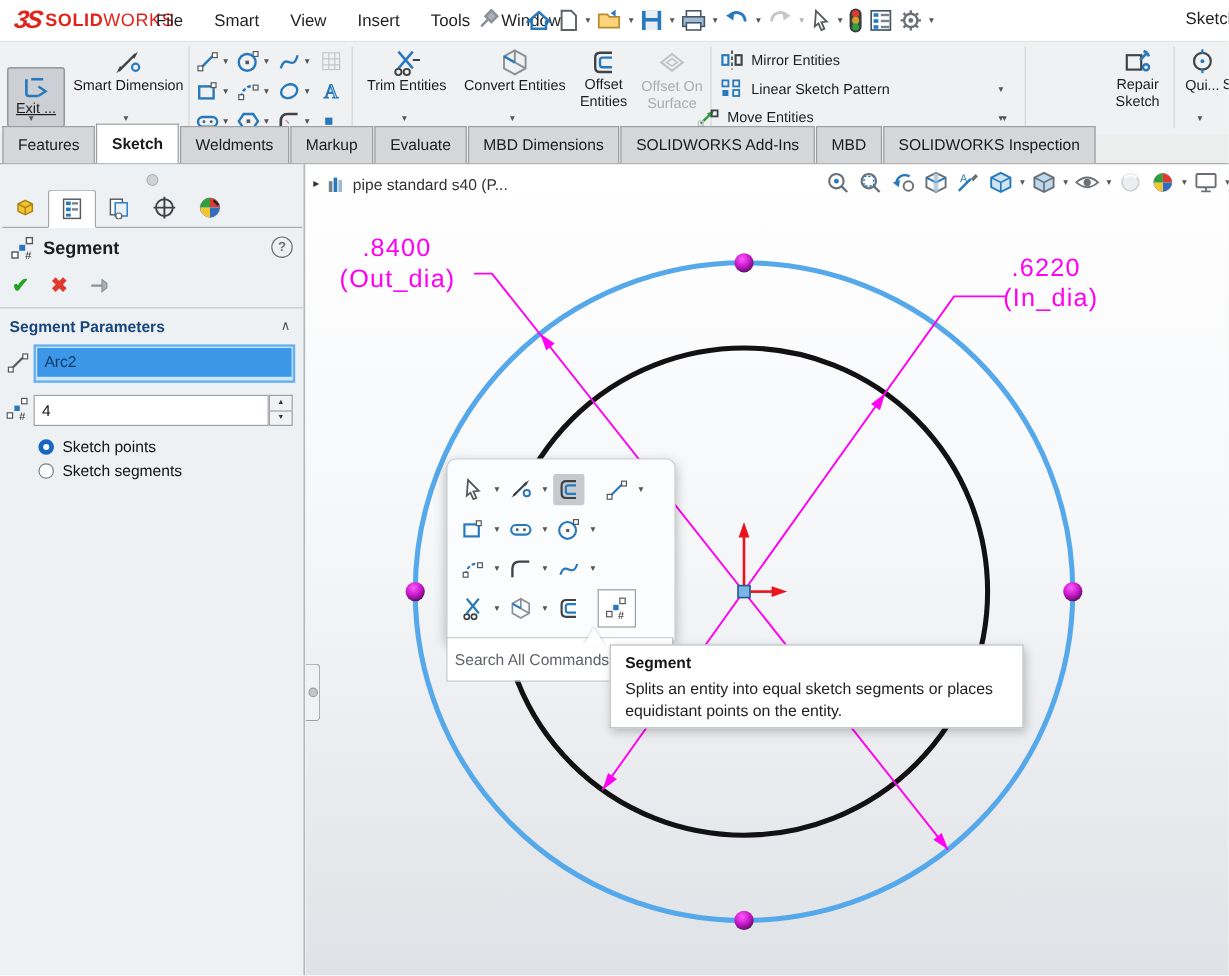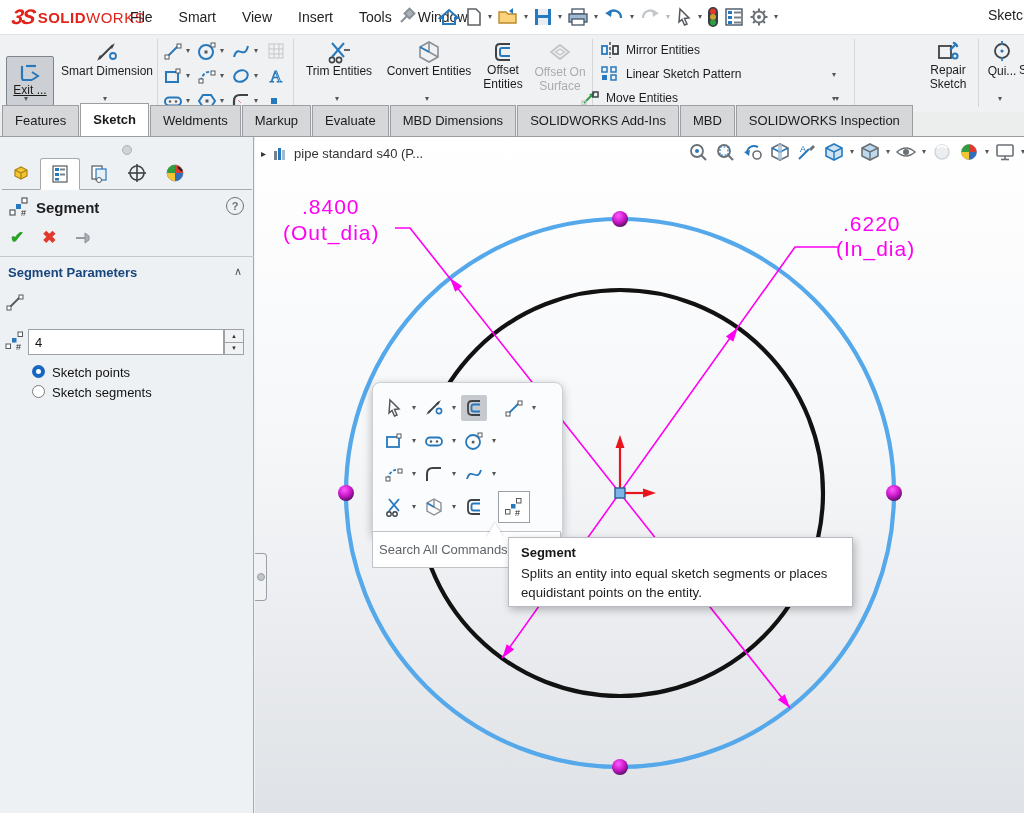--- a/index.html
+++ b/index.html
@@ -48,21 +48,21 @@
   .pmdiv{position:absolute;left:0px;top:119px;width:254px;height:1px;background:#c4c8cb;}
   .sechead{position:absolute;left:8px;top:128px;font-size:13px;font-weight:bold;color:#17457c;}
   .secchev{position:absolute;left:234px;top:128px;font-size:11px;color:#555;}
   .selbox{position:absolute;left:28px;top:150px;width:218px;height:32px;border:2px solid #66b1f1;background:#cfe8fd;box-sizing:border-box;}
   .selrow{margin:1px;height:24px;background:#3d97e8;color:#0d3a66;font-size:13px;line-height:24px;padding-left:6px;}
   .numin{position:absolute;left:28px;top:192px;width:196px;height:26px;border:1px solid #9ea2a6;background:#fff;box-sizing:border-box;
          font-size:13px;padding-left:6px;font-family:"Liberation Sans",sans-serif;color:#111;}
   .spin{position:absolute;left:224px;top:192px;width:20px;height:26px;display:flex;flex-direction:column;}
   .spin div{flex:1;border:1px solid #9ea2a6;background:#f1f2f3;font-size:6px;color:#333;display:flex;align-items:center;justify-content:center;}
   .spin div:first-child{border-bottom:none;}
-  .radio{position:absolute;display:flex;align-items:flex-start;gap:7px;font-size:13px;color:#111;}
+  .radio{position:absolute;display:flex;align-items:center;gap:7px;font-size:13px;color:#111;}
   .rdot{width:13px;height:13px;border-radius:50%;box-sizing:border-box;background:#fff;}
   .rdot.on{border:4px solid #1766c2;}
   .rdot.off{border:1px solid #7a7e82;}
   
   .canvas{position:absolute;left:255px;top:137px;width:769px;height:676px;
           background:linear-gradient(180deg,#ffffff 0%,#f6f7f9 45%,#dfe2e6 100%);}
   .docrow{position:absolute;left:6px;top:8px;display:flex;align-items:center;gap:6px;font-size:13px;color:#333;}
   .headsup{position:absolute;left:433px;top:5px;display:flex;align-items:center;gap:5px;}
   .dimtxt{position:absolute;font-size:21px;color:#ff00f2;letter-spacing:1px;}
   .splitter{position:absolute;left:0px;top:416px;width:11px;height:46px;background:#f0f2f4;border:1px solid #9aa0a5;border-left:none;border-radius:0 4px 4px 0;}
@@ -510,20 +510,23 @@
     <div class="sechead">Segment Parameters</div>
     <div class="secchev">∧</div>
 
     <div class="abs" style="left:5px;top:155px;">
         <svg width="20" height="20" viewBox="0 0 20 20">
           <line x1="4" y1="16" x2="15" y2="5" stroke="#55595d" stroke-width="1.8"></line>
           <rect x="2" y="14" width="4" height="4" fill="#fff" stroke="#55595d"></rect>
           <rect x="14" y="3" width="4" height="4" fill="#fff" stroke="#55595d"></rect>
         </svg>
       </div>
+    <div class="selbox">
+      <div class="selrow">Arc2</div>
+    </div>
 
     <div class="abs" style="left:5px;top:194px;">
         <svg width="20" height="20" viewBox="0 0 20 20">
           <rect x="1" y="13" width="4.5" height="4.5" fill="#fff" stroke="#55595d" stroke-width="1"></rect>
           <rect x="7" y="7" width="4.5" height="4.5" fill="#2779bd"></rect>
           <rect x="13" y="1" width="4.5" height="4.5" fill="#fff" stroke="#55595d" stroke-width="1"></rect>
           <text x="11" y="19" font-size="9" fill="#1c1c1c" font-family="Liberation Sans,sans-serif">#</text>
         </svg>
       </div>
     <input class="numin" value="4" style="">

